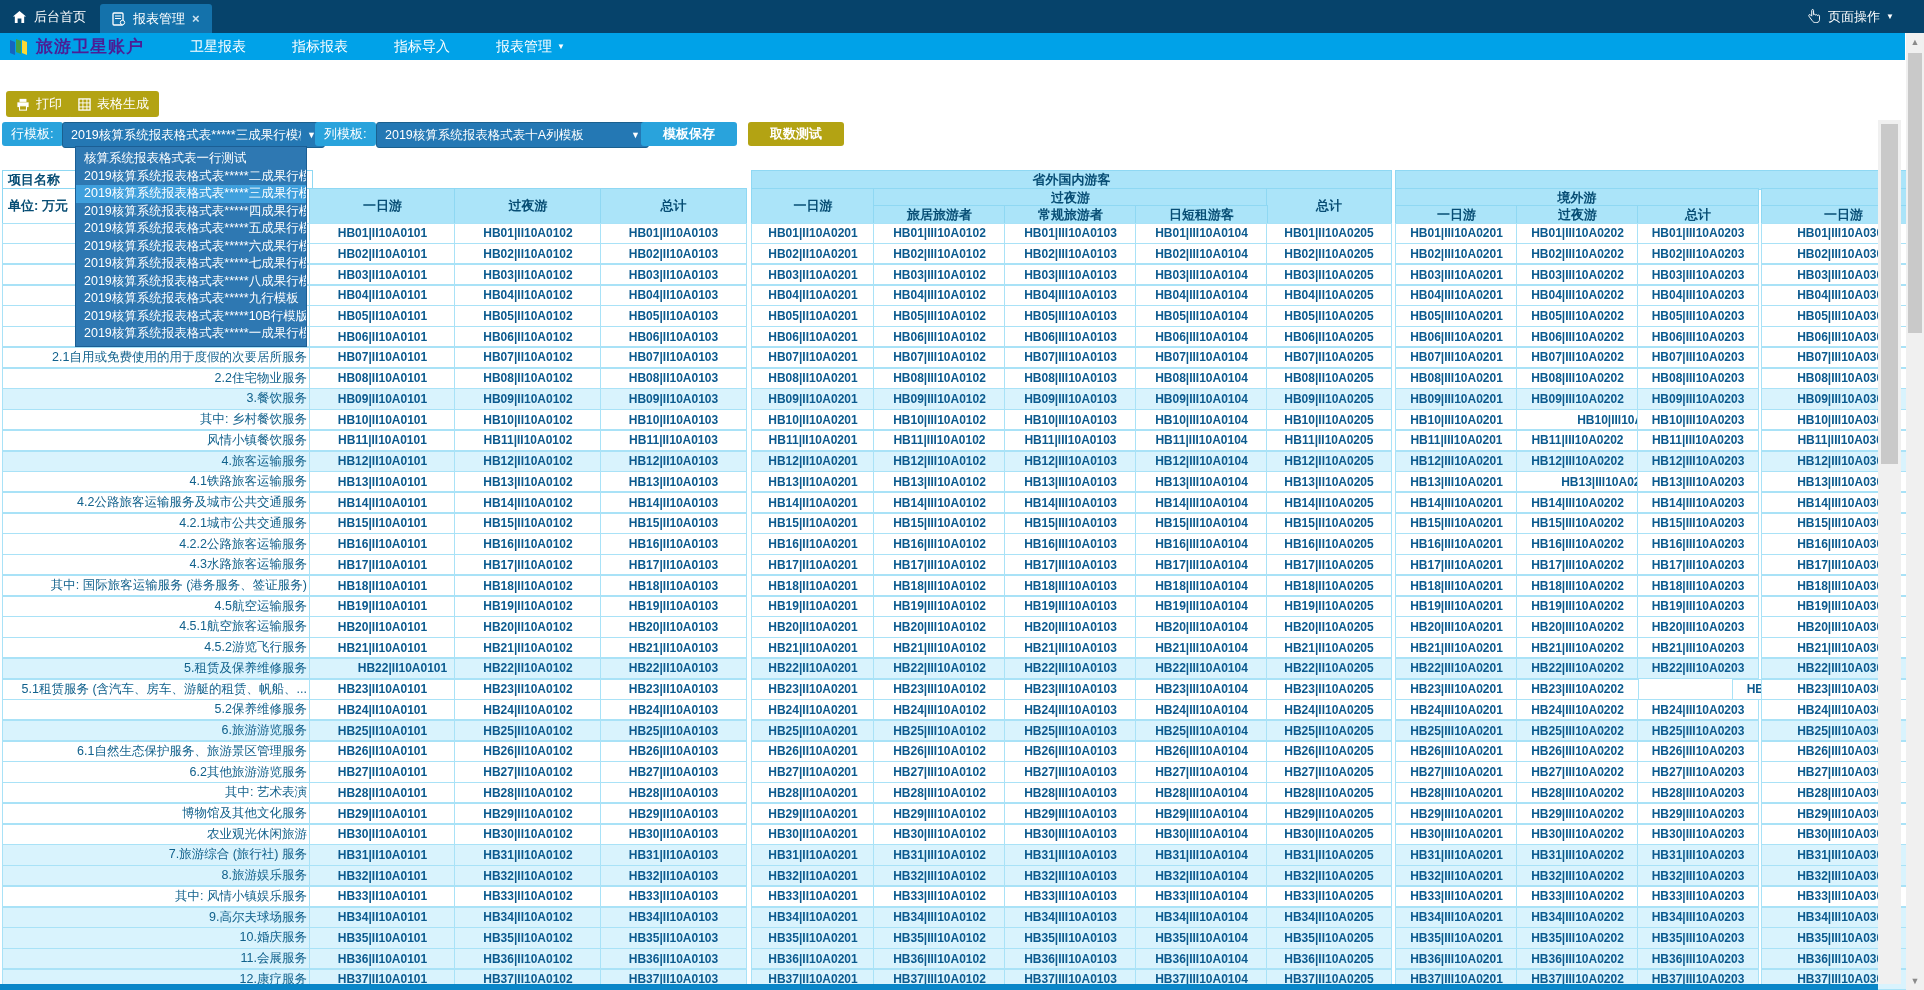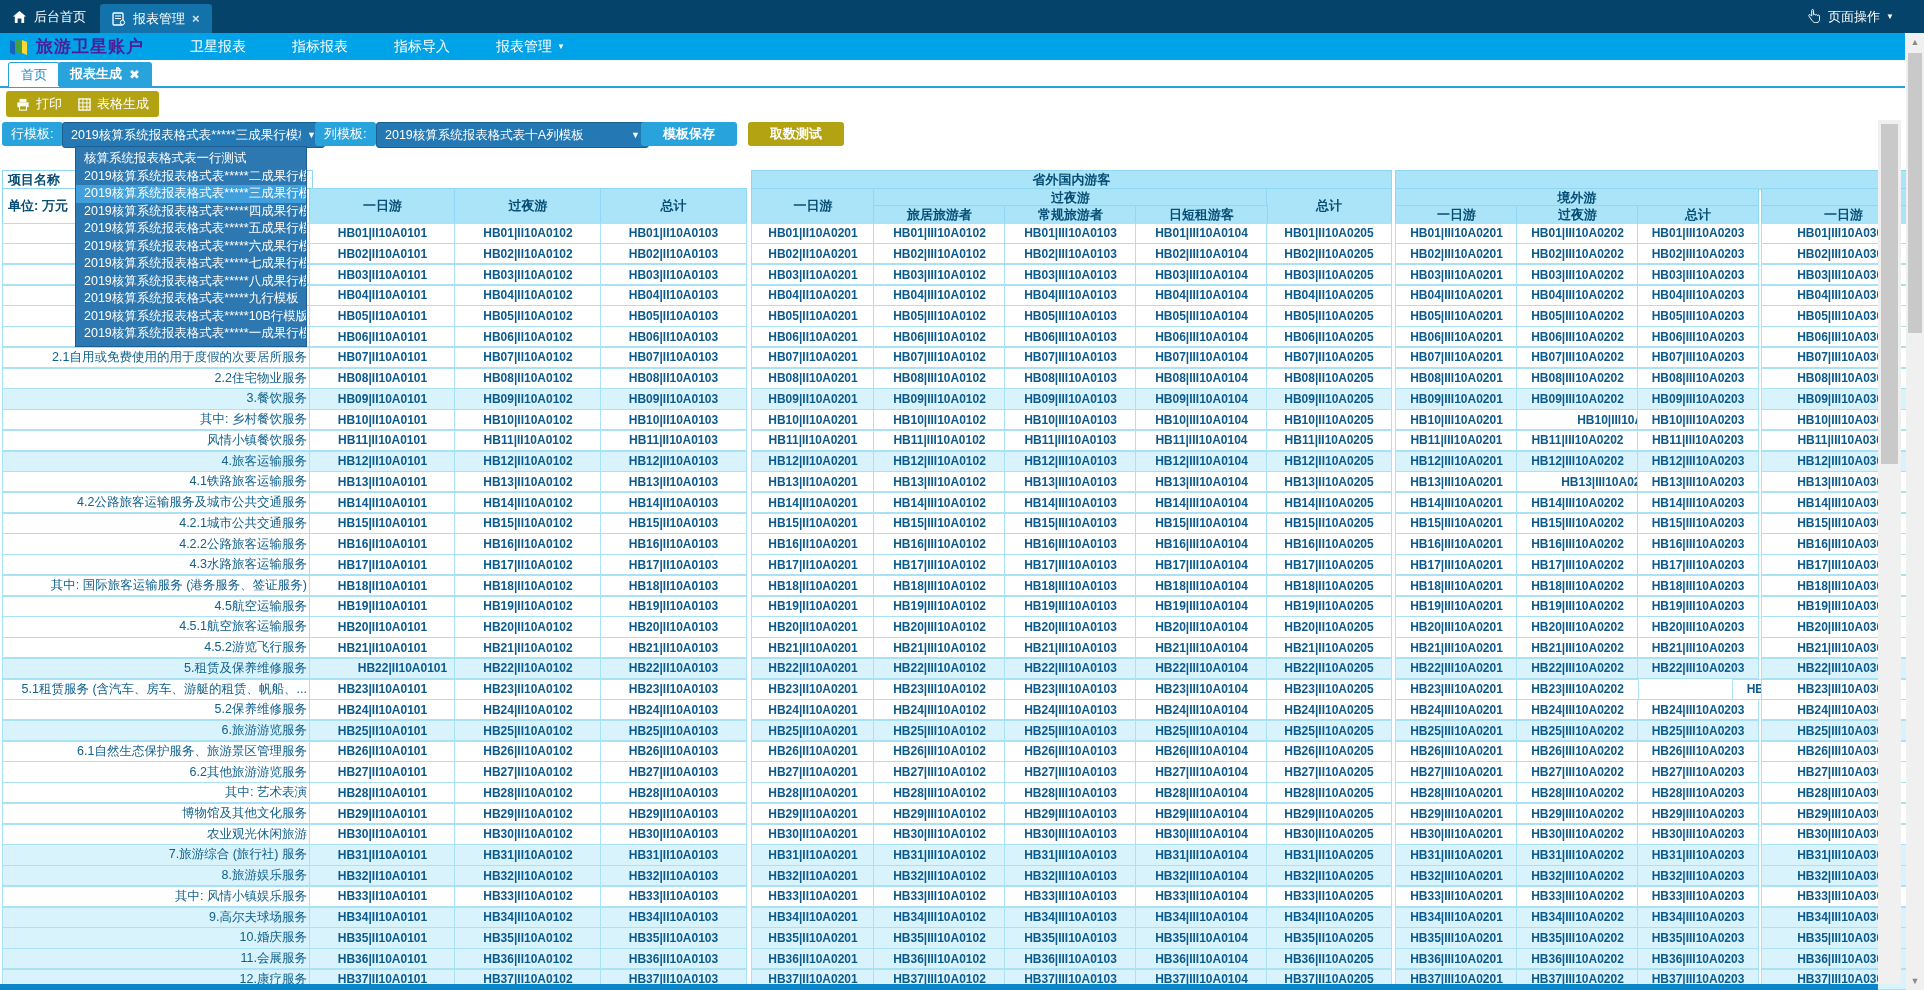--- a/index.html
+++ b/index.html
@@ -98,29 +98,20 @@
       <span id="brand-name">旅游卫星账户</span>
     </div>
     <div id="nav-items" style="display:flex;align-items:center;">
         <div class="nav-item">卫星报表</div>
         <div class="nav-item">指标报表</div>
         <div class="nav-item">指标导入</div>
         <div class="nav-item">报表管理<span class="caret">▼</span></div>
       </div>
   </div>
 
-  <div class="abs" id="tabrow">
-    <div class="page-tab inactive" style="left:8px;">
-      <span>首页</span>
-    </div>
-    <div class="page-tab active" style="left:58px;">
-      <span>报表生成</span>
-      <span class="tab-x">✖</span>
-    </div>
-  </div>
 
   <div class="tool-btn" style="left:6px;">
     <span>
       <svg width="14" height="13" viewBox="0 0 16 15">
           <rect x="4" y="1" width="8" height="3.5" fill="#fff"></rect>
           <rect x="1.5" y="5" width="13" height="5.5" fill="#fff"></rect>
           <rect x="4" y="9" width="8" height="5" fill="#b3a313" stroke="#fff" stroke-width="1.2"></rect>
         </svg>
     </span>
     <span>打印</span>

